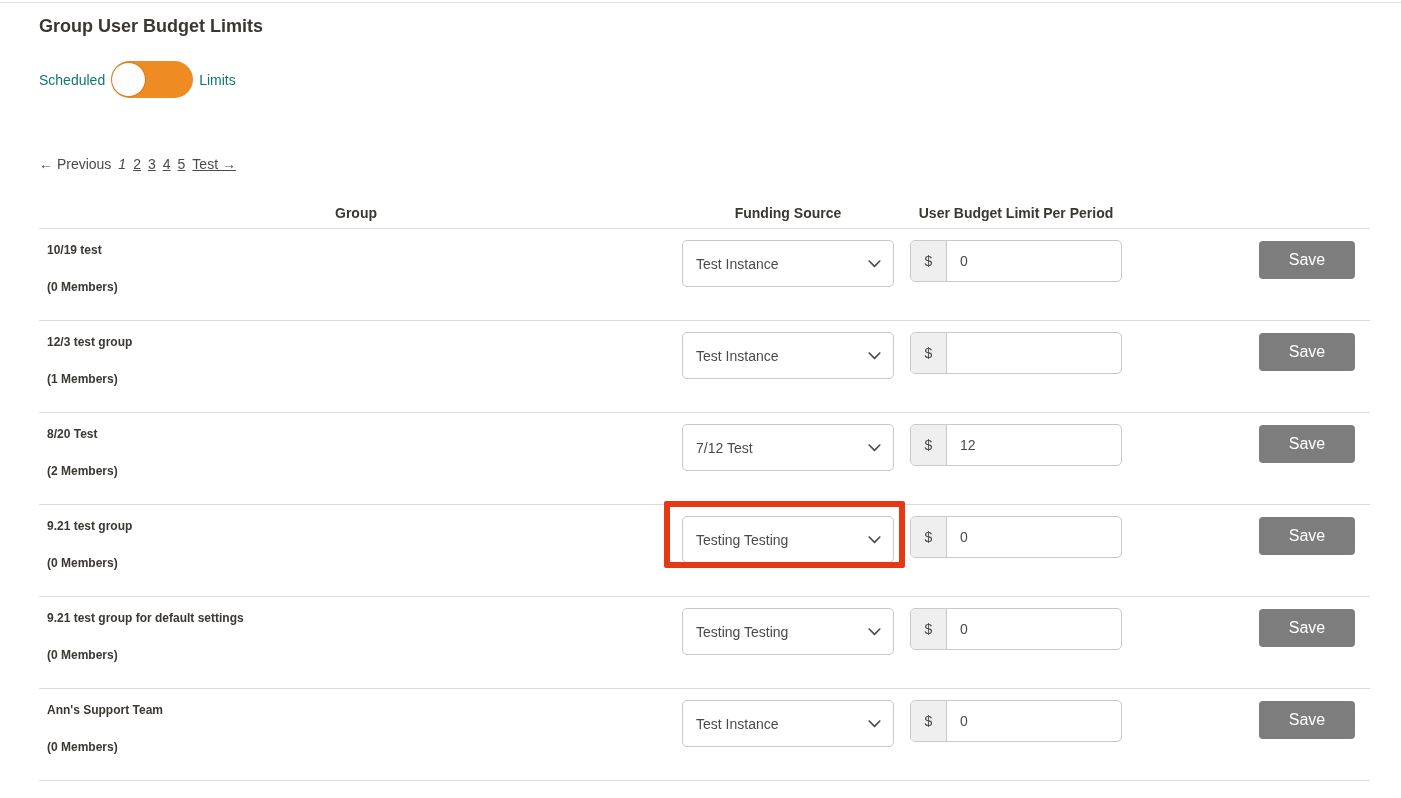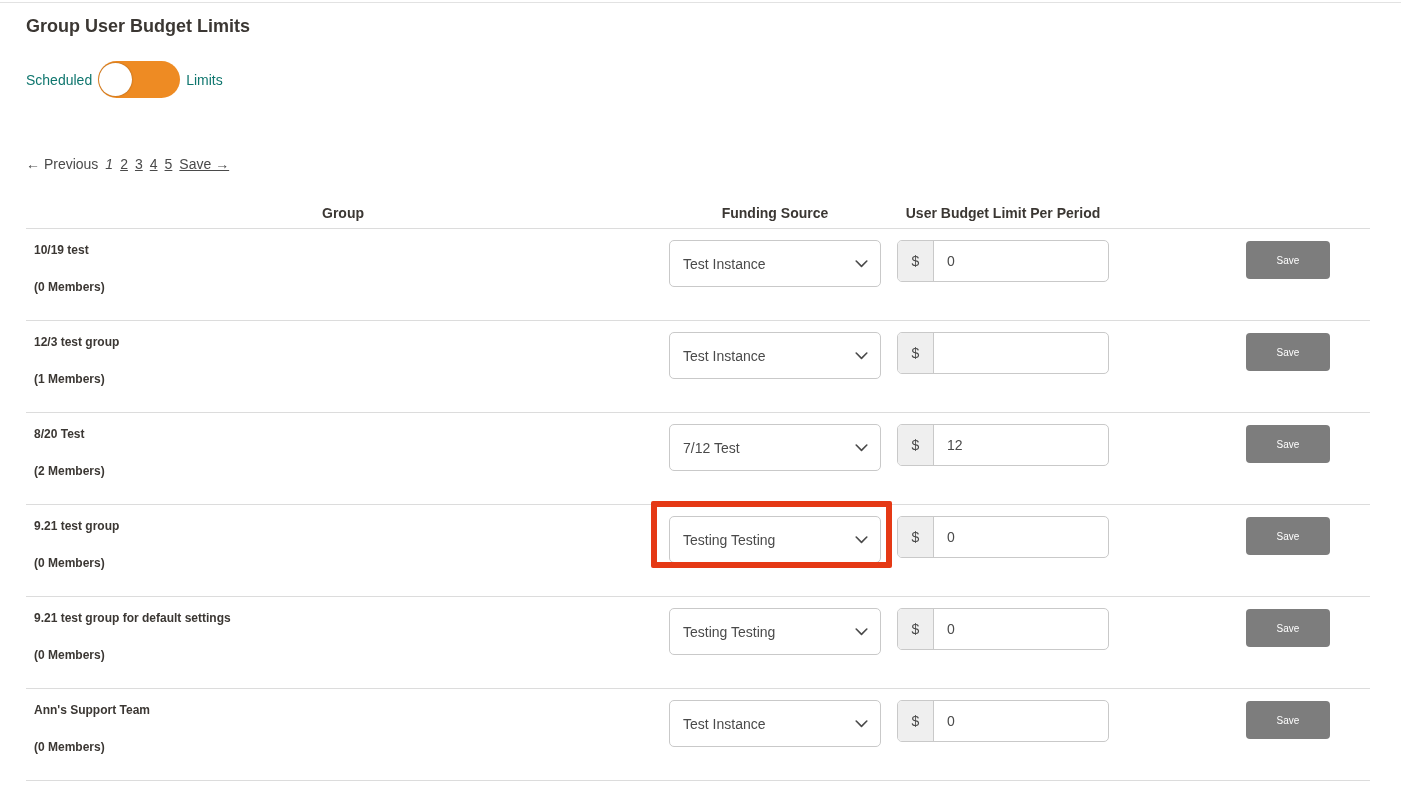--- a/index.html
+++ b/index.html
@@ -7,21 +7,21 @@
   body {
     width: 1401px; height: 798px; overflow: hidden;
     font-family: "Liberation Sans", sans-serif;
     color: #4a4a4a;
     position: relative;
   }
   .top-line {
     position: absolute; top: 2px; left: 0; width: 1401px; height: 1px;
     background: #e2e2e2;
   }
-  .content { padding: 0 31px 0 26px; position: relative; }
+  .content { padding: 0 31px 0 39px; position: relative; }
 
   .page-title {
     margin: 15px 0 0 0;
     font-size: 18px; font-weight: bold; color: #3b3733;
     line-height: 22px;
   }
 
   .toggle-row {
     margin-top: 24px; height: 37px;
     display: flex; align-items: center;
@@ -106,24 +106,24 @@
     font-size: 14px; color: #4a4a4a;
   }
   .input-group input {
     flex: 1; min-width: 0; border: none; outline: none;
     padding: 0 0 0 13px; font-family: "Liberation Sans", sans-serif;
     font-size: 14px; color: #4a4a4a; background: transparent;
   }
 
   .save-button {
     position: absolute; left: 1220px; top: 12px;
-    width: 84px; height: 38px;
+    width: 96px; height: 38px;
     background: #7d7d7d; color: #ffffff;
     border: none; border-radius: 4px;
-    font-family: "Liberation Sans", sans-serif; font-size: 10px;
+    font-family: "Liberation Sans", sans-serif; font-size: 16px;
     cursor: pointer;
   }
 
   .red-box {
     display: none;
     position: absolute; left: 625px; top: -4px;
     width: 241px; height: 67px;
     border: 6px solid #e53915; border-radius: 2px;
     pointer-events: none; z-index: 2;
   }
@@ -146,21 +146,21 @@
     <span class="toggle-label-right">Limits</span>
   </div>
 
   <div class="pagination">
     <span class="page-prev">← Previous</span>
     <span class="page-current">1</span>
     <a class="page-link">2</a>
     <a class="page-link">3</a>
     <a class="page-link">4</a>
     <a class="page-link">5</a>
-    <a class="page-link">Save →</a>
+    <a class="page-link">Test →</a>
   </div>
 
   <div class="thead">
     <div class="th th-group">Group</div>
     <div class="th th-fs">Funding Source</div>
     <div class="th th-budget">User Budget Limit Per Period</div>
   </div>
 
   <div id="rows">
   <div class="row">

